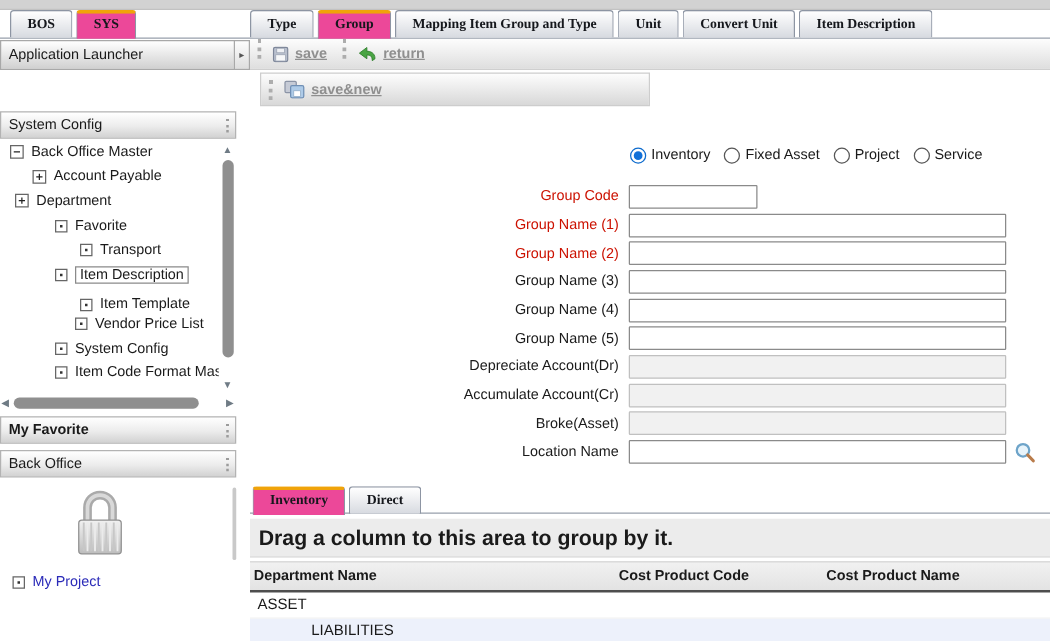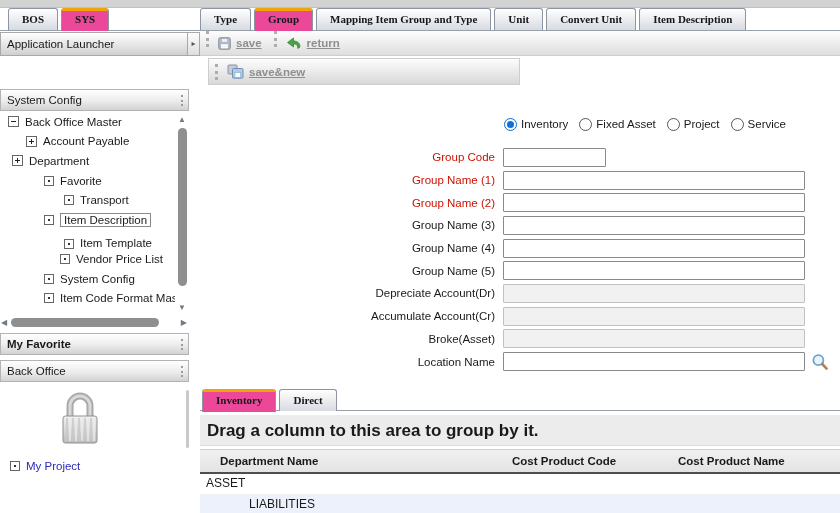--- a/index.html
+++ b/index.html
@@ -75,21 +75,21 @@
   .finput.short{width:103px;}
   .finput.dis{background:#f1f1f1;border-color:#c0c0c0;}
   .lookup{margin-left:6px;cursor:pointer;flex:none;}
 
   
   .groupby{position:absolute;left:200px;top:415px;width:640px;height:31px;box-sizing:border-box;background:#ececec;
            border-bottom:1px solid #dcdcdc;line-height:31px;font-weight:bold;padding-left:7px;font-size:17px;}
   .grid-head{position:absolute;left:200px;top:449px;width:640px;height:25px;display:flex;align-items:center;box-sizing:border-box;
              background:linear-gradient(#f1f1f1,#e3e3e3);border-top:1px solid #d0d0d0;border-bottom:2px solid #4e4e4e;
              font-weight:bold;font-size:11.5px;}
-  .gc{box-sizing:border-box;padding-left:20px;flex:none;cursor:pointer;}
+  .gc{box-sizing:border-box;padding-left:3px;flex:none;cursor:pointer;}
   .c0{width:292px;} .c1{width:166px;} .c2{width:182px;}
   .grid-rows{position:absolute;left:200px;top:474px;width:640px;}
   .grow{display:flex;height:19.5px;line-height:19.5px;font-size:12px;border-bottom:1px solid #f2f2f2;cursor:pointer;}
   .grow.alt{background:#edf1fb;border-bottom:none;padding-left:43px;}
   .gcell{box-sizing:border-box;padding-left:6px;flex:none;overflow:hidden;white-space:nowrap;}
 </style>
 </head>
 <body>
 
 <div class="screen">

